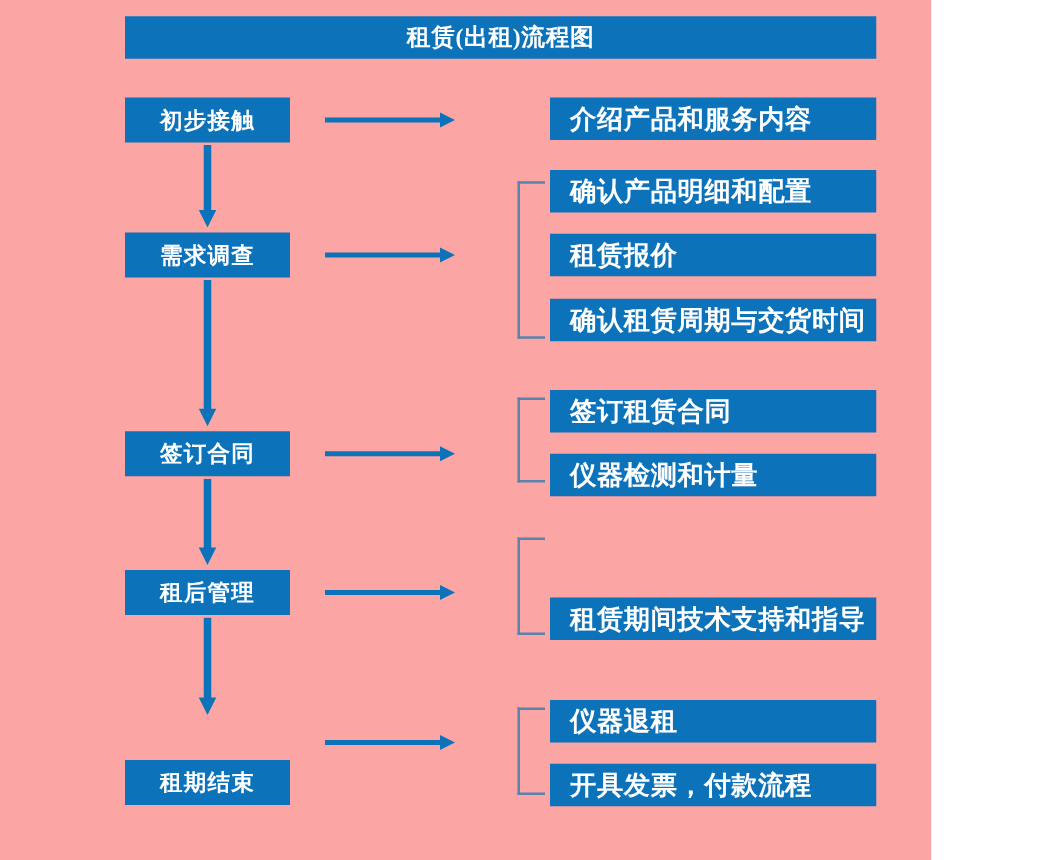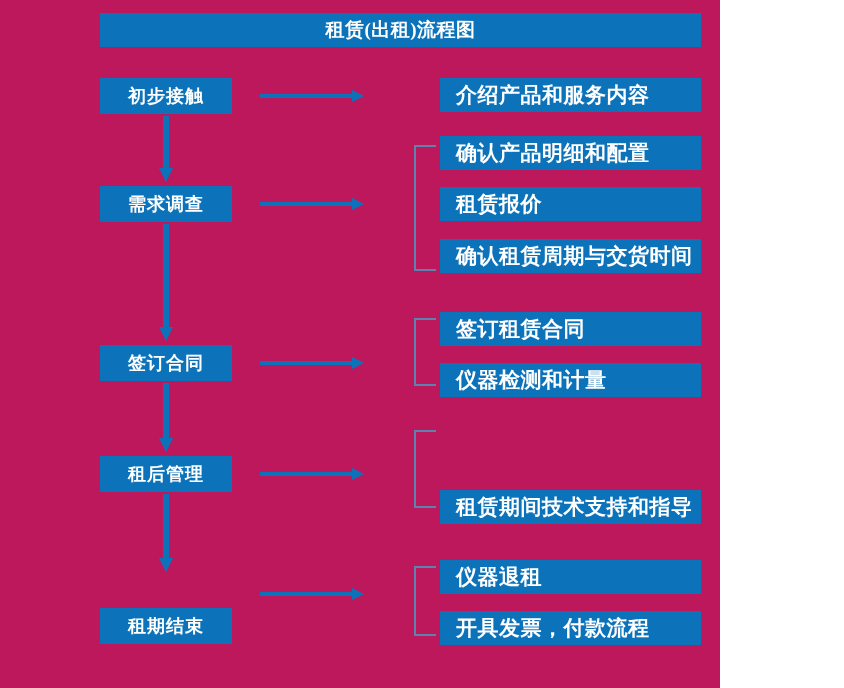--- a/index.html
+++ b/index.html
@@ -8,22 +8,23 @@
     padding: 0;
     background: #ffffff;
   }
   body {
     font-family: "Liberation Serif", "DejaVu Serif", serif;
   }
   #canvas {
     position: relative;
     width: 720px;
     height: 688px;
-    background: #be185d;
+    background: #fca5a5;
     overflow: hidden;
+    padding-left: 25px;
   }
 
   
   .title-bar {
     position: absolute;
     left: 100px;
     top: 13px;
     width: 601px;
     height: 34px;
     background: #0c73ba;
@@ -187,19 +188,19 @@
 
   <div class="detail-box" style="top:187px;">租赁报价</div>
 
   <div class="detail-box" style="top:312px;">签订租赁合同</div>
 
   <div class="detail-box" style="top:239px;">确认租赁周期与交货时间</div>
 
   <div class="detail-box" style="top:363px;">仪器检测和计量</div>
 
 
-  <div class="detail-box" style="top:490px;">租赁期间技术支持和指导</div>
+  <div class="detail-box" style="top:478px;">租赁期间技术支持和指导</div>
 
   <div class="detail-box" style="top:560px;">仪器退租</div>
 
   <div class="detail-box" style="top:611px;">开具发票，付款流程</div>
 
 </div>
 
 </body></html>

